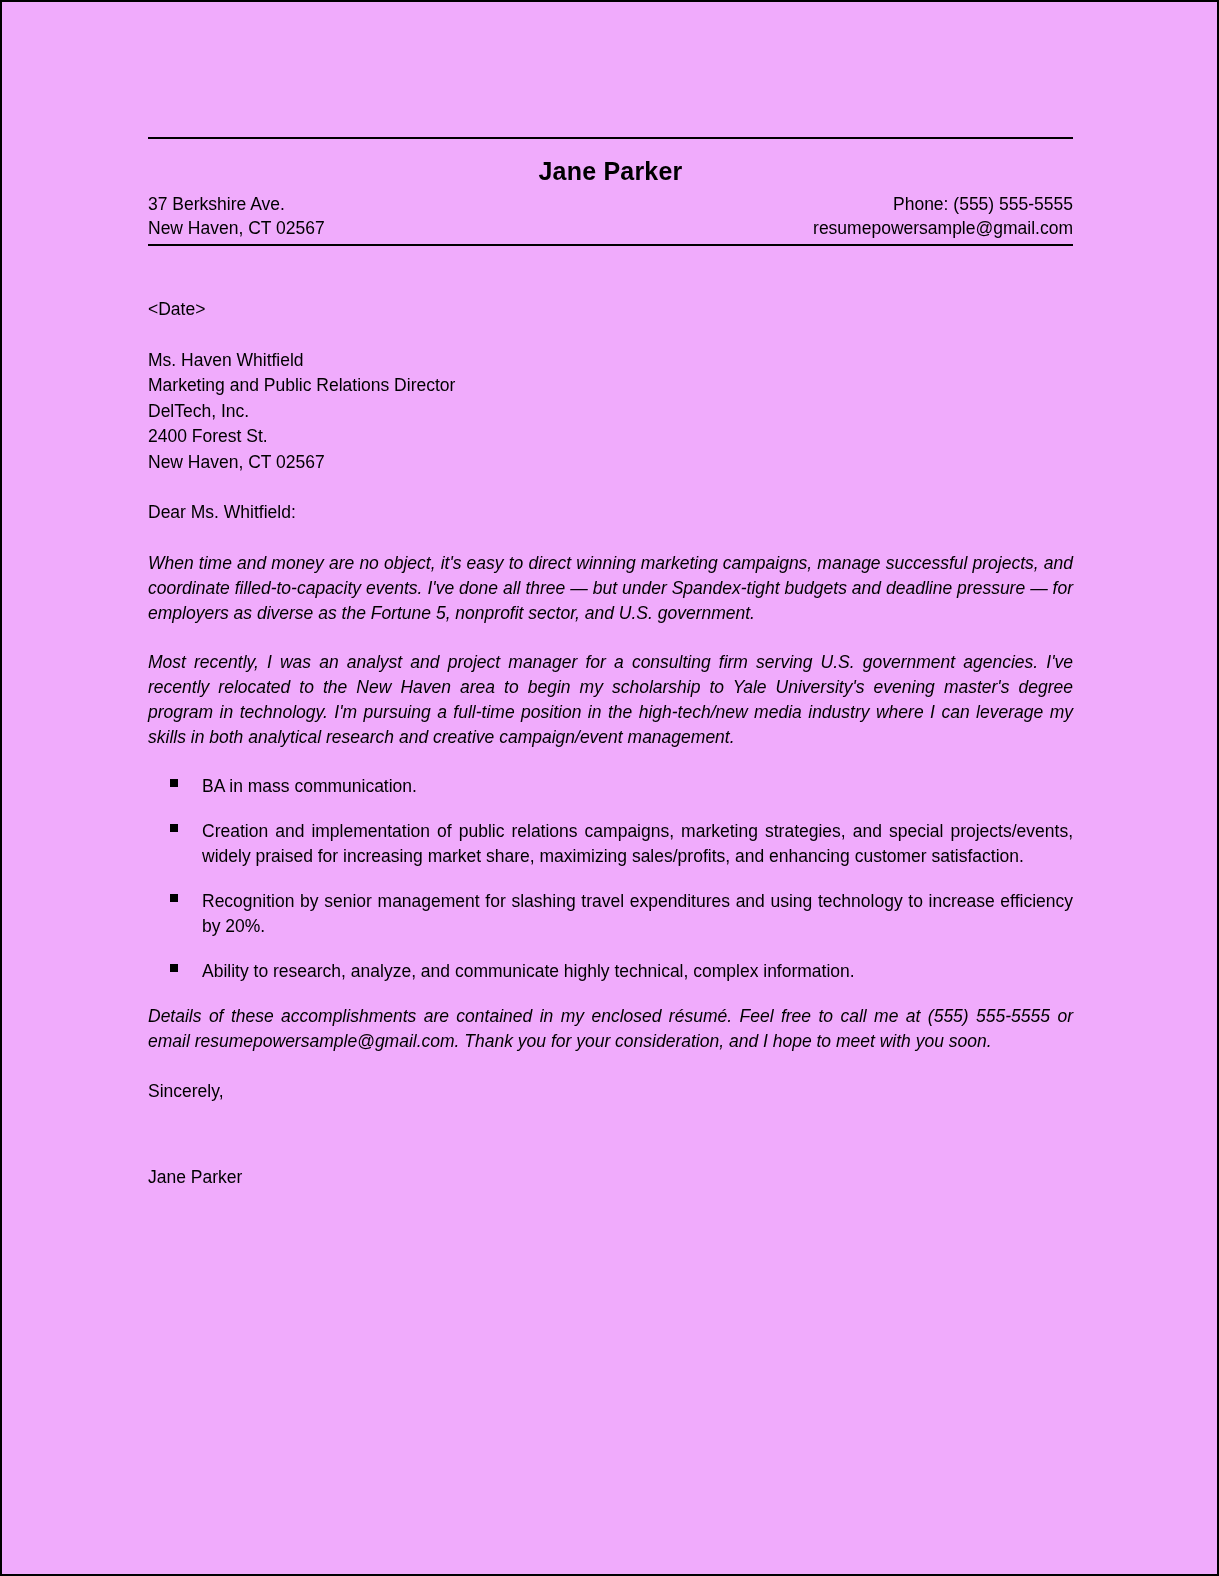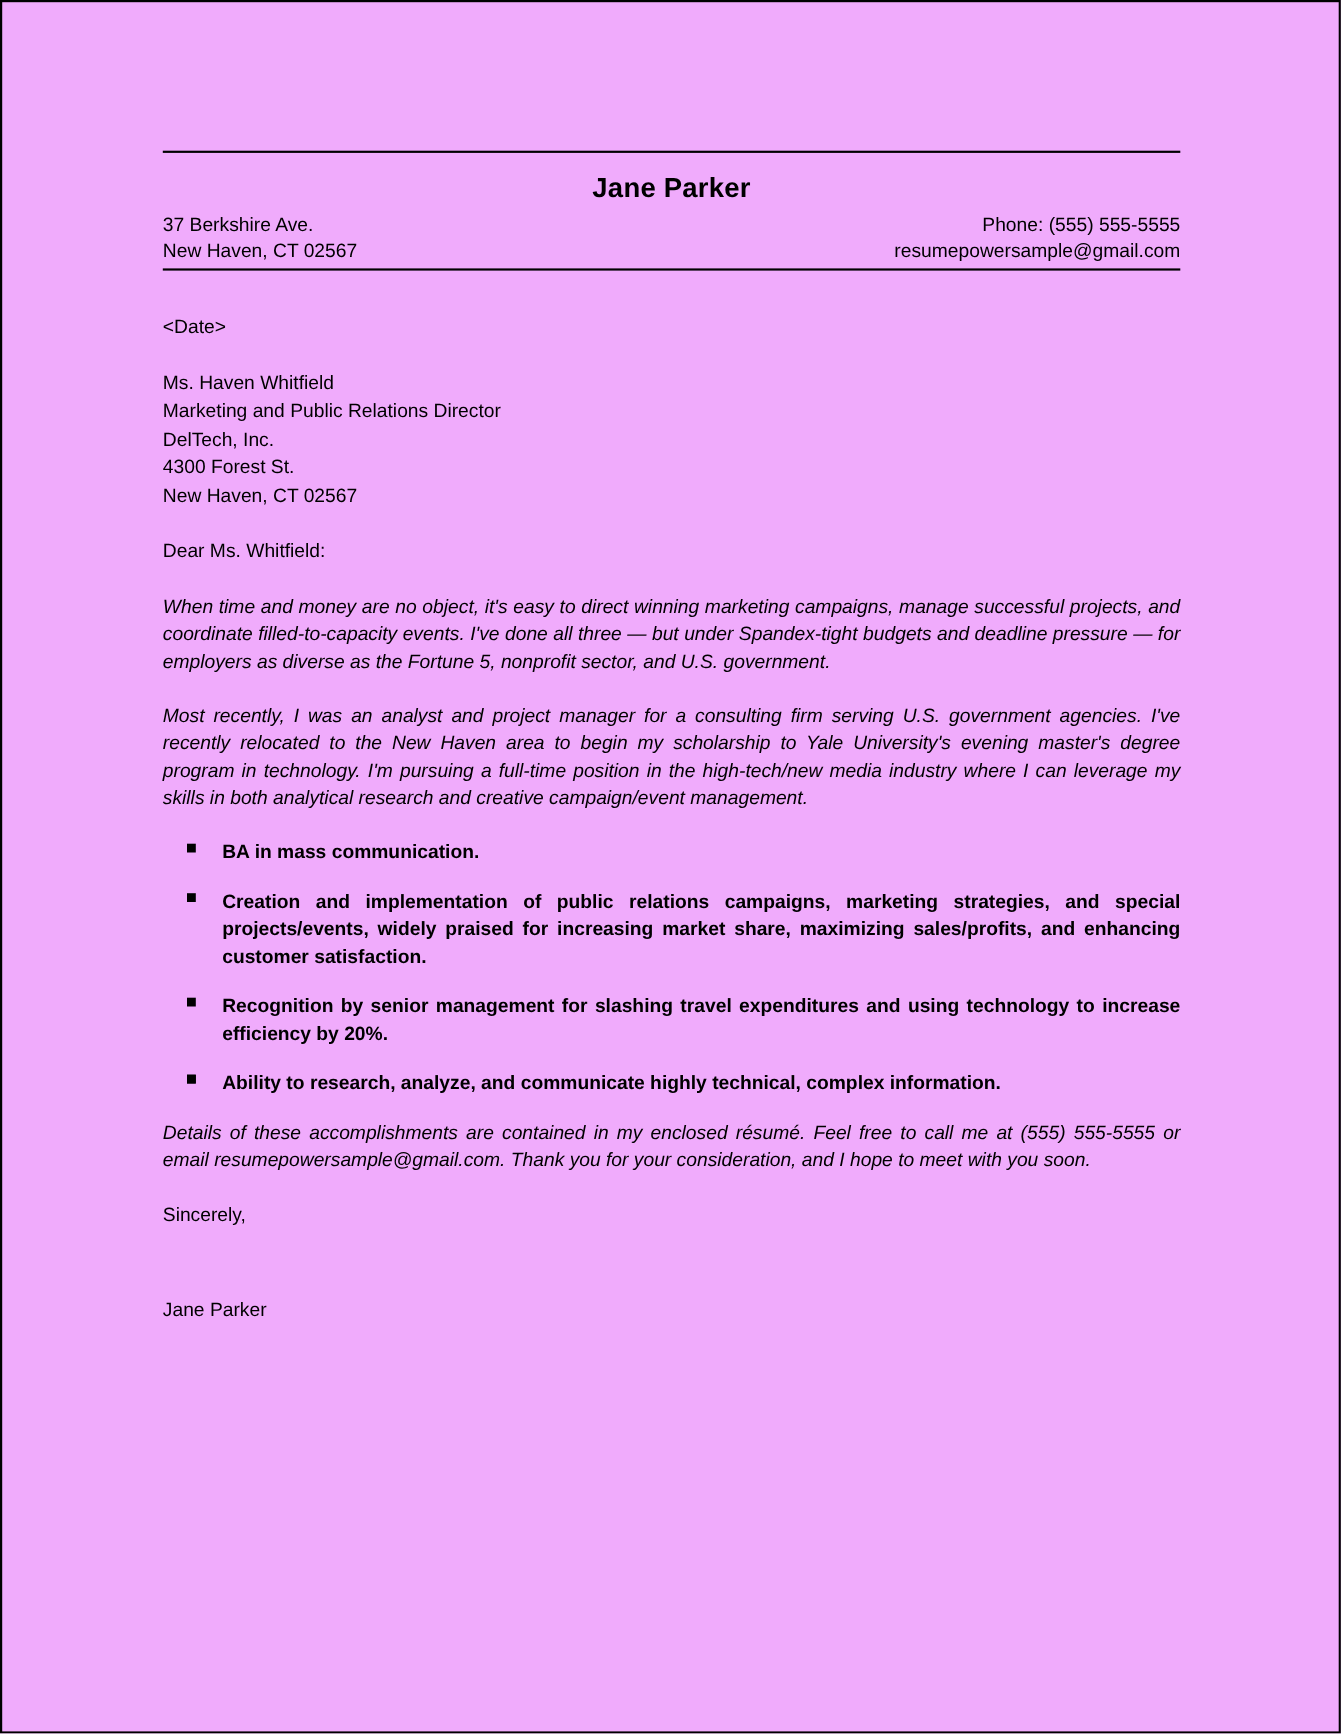--- a/index.html
+++ b/index.html
@@ -54,20 +54,21 @@
     text-align: right;
   }
   .header-rule-bottom {
     border-top: 2px solid #000000;
     width: 100%;
   }
   .body-area {
     padding-top: 40px;
     font-size: 17.5px;
     line-height: 1.36;
+    margin-top: 12px;
   }
   .date-field {
     margin-bottom: 26px;
   }
   .recipient {
     margin-bottom: 26px;
   }
   .recipient div {
     line-height: 1.45;
   }
@@ -84,21 +85,20 @@
     list-style: none;
     margin: 0 0 6px 0;
     padding: 0 0 0 22px;
   }
   ul.highlights li {
     position: relative;
     padding-left: 32px;
     margin-bottom: 20px;
     text-align: justify;
     line-height: 1.43;
-    font-weight: bold;
   }
   ul.highlights li .bullet {
     position: absolute;
     left: 0;
     top: 5px;
     width: 8px;
     height: 8px;
     background: #000000;
     display: inline-block;
   }
@@ -140,21 +140,21 @@
     <div class="header-rule-bottom"></div>
 
     <div class="body-area">
 
       <div class="date-field">&lt;Date&gt;</div>
 
       <div class="recipient">
         <div>Ms. Haven Whitfield</div>
         <div>Marketing and Public Relations Director</div>
         <div>DelTech, Inc.</div>
-        <div>4300 Forest St.</div>
+        <div>2400 Forest St.</div>
         <div>New Haven, CT 02567</div>
       </div>
 
       <div class="salutation">Dear Ms. Whitfield:</div>
 
       <p class="para">When time and money are no object, it's easy to direct winning marketing campaigns, manage successful projects, and coordinate filled-to-capacity events. I've done all three — but under Spandex-tight budgets and deadline pressure — for employers as diverse as the Fortune 5, nonprofit sector, and U.S. government.</p>
       <p class="para">Most recently, I was an analyst and project manager for a consulting firm serving U.S. government agencies. I've recently relocated to the New Haven area to begin my scholarship to Yale University's evening master's degree program in technology. I'm pursuing a full-time position in the high-tech/new media industry where I can leverage my skills in both analytical research and creative campaign/event management.</p>
 
       <ul class="highlights">
         <li>

